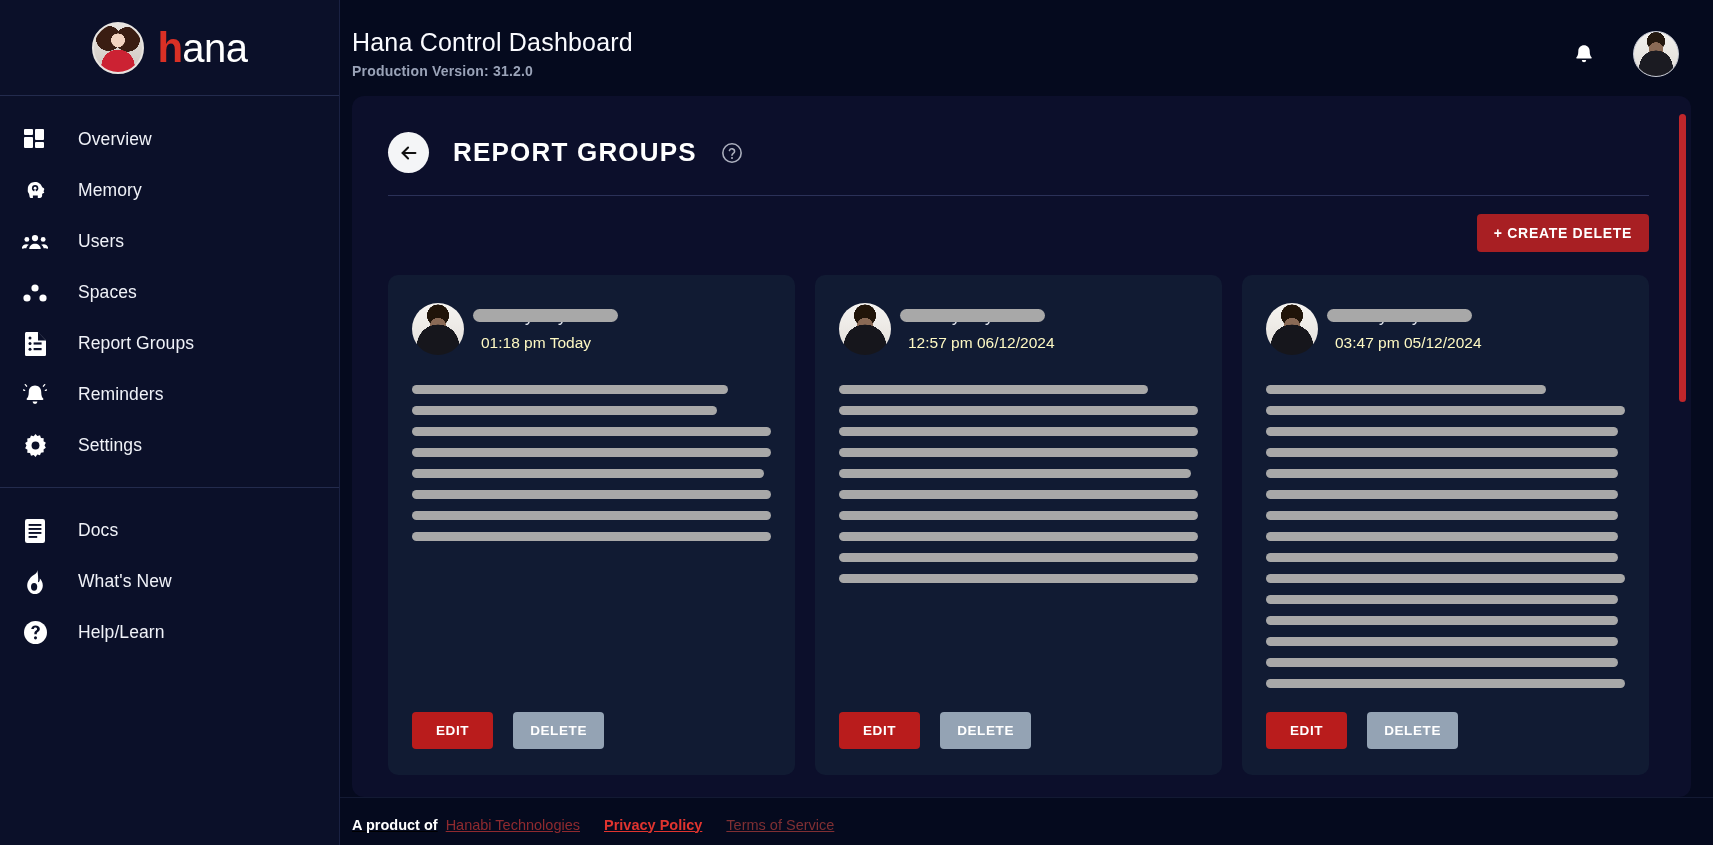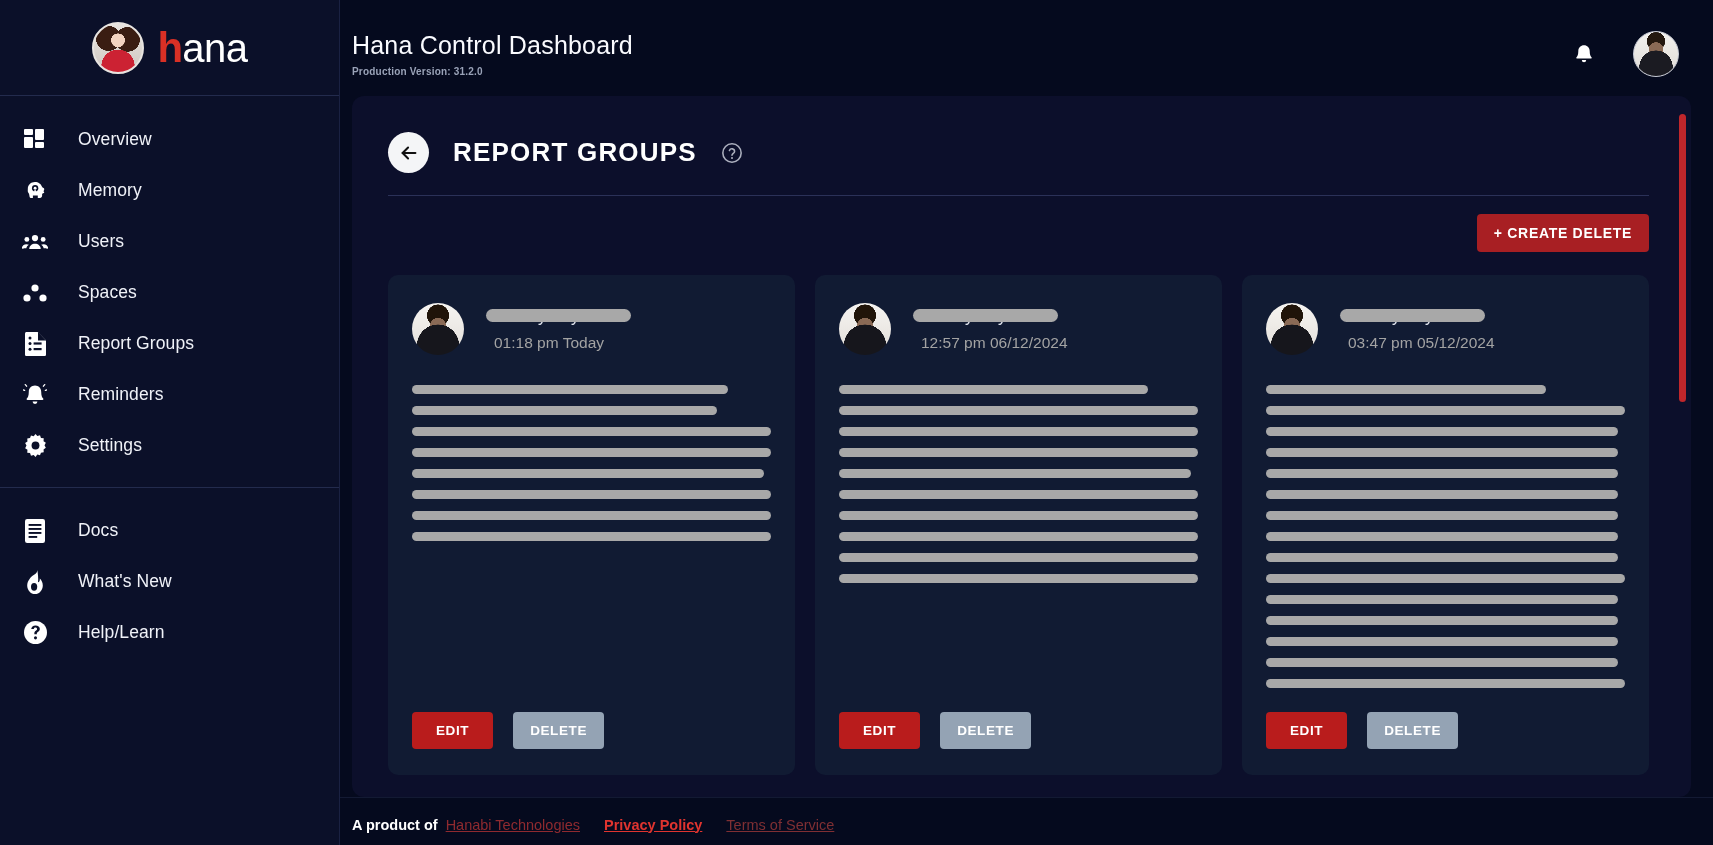--- a/index.html
+++ b/index.html
@@ -62,21 +62,21 @@
 
   
   .main { flex: 1 1 auto; display: flex; flex-direction: column; min-width: 0; background: #050a1e; }
   .topbar {
     height: 96px; flex: 0 0 96px;
     display: flex; align-items: center; justify-content: space-between;
     padding: 11px 34px 0 12px;
   }
   .topbar-titles { padding-left: 0; }
   .top-title { color: #fafbff; font-size: 25px; font-weight: 400; letter-spacing: .2px; }
-  .top-sub { color: #9aa3b8; font-size: 10px; font-weight: 700; margin-top: 6px; letter-spacing: .2px; }
+  .top-sub { color: #9aa3b8; font-size: 14px; font-weight: 700; margin-top: 6px; letter-spacing: .2px; }
   .topbar-right { display: flex; align-items: center; gap: 34px; }
   .bell-btn { width: 30px; height: 32px; display: flex; align-items: center; justify-content: center; cursor: pointer; }
   .top-avatar {
     width: 46px; height: 46px; border-radius: 50%;
     background:
       radial-gradient(circle at 50% 80%, #1b1b22 0 40%, transparent 40.5%),
       radial-gradient(circle at 50% 40%, #8a6a55 0 21%, transparent 21.5%),
       radial-gradient(circle at 50% 21%, #24180f 0 22%, transparent 22.5%),
       linear-gradient(#f3f1ee, #dedad6);
     border: 1px solid #c9ccd6; cursor: pointer; overflow: hidden;
@@ -136,32 +136,32 @@
   .card-head { display: flex; align-items: center; gap: 17px; flex: 0 0 auto; }
   .card-avatar {
     width: 52px; height: 52px; border-radius: 50%;
     background:
       radial-gradient(circle at 50% 82%, #16161c 0 42%, transparent 42.5%),
       radial-gradient(circle at 50% 44%, #8a6a55 0 20%, transparent 20.5%),
       radial-gradient(circle at 50% 24%, #201409 0 23%, transparent 23.5%),
       linear-gradient(#f6f4f1, #e2ded9);
     flex: 0 0 52px; overflow: hidden;
   }
-  .card-meta { min-width: 0; margin-left: 13px; }
+  .card-meta { min-width: 0; }
   .card-author {
     position: relative; display: inline-block;
     color: #dfe3ec; font-size: 16.5px; font-weight: 500;
     line-height: 18px; white-space: nowrap;
   }
   .card-author::after {
     content: ""; position: absolute;
     left: -8px; right: -14px; top: 2px; height: 13px;
     background: #a8a8a8; border-radius: 7px;
   }
-  .card-time { color: #a3a3a3; font-size: 15.5px; margin-top: 8px; }
+  .card-time { color: #fef9c3; font-size: 15.5px; margin-top: 8px; }
 
   .card-body { margin-top: 30px; flex: 1 1 auto; min-height: 0; overflow: hidden; position: relative; }
   .redline { height: 9px; background: #a8a8a8; border-radius: 5px; margin-bottom: 12px; }
 
   .card-actions {
     flex: 0 0 auto; display: flex; gap: 20px;
     padding: 16px 0 26px 0;
   }
   .btn-edit {
     background: #b91c1c; color: #fff; border: none; border-radius: 4px;
@@ -187,21 +187,21 @@
   .footer {
     flex: 0 0 auto; height: 48px;
     display: flex; align-items: center; gap: 24px;
     padding: 6px 0 0 12px;
     border-top: 1px solid #131a33;
   }
   .footer-text { color: #ffffff; font-size: 14.5px; font-weight: 700; }
   .footer-brand { color: #8f2a2f; font-size: 14.5px; font-weight: 400; text-decoration: underline; cursor: pointer; }
   .footer-link { color: #e0342f; font-size: 14.5px; font-weight: 700; text-decoration: underline; cursor: pointer; }
   .footer-link.muted { color: #7f2f33; font-weight: 400; }
-  .footer-left { display: flex; align-items: center; gap: 8px; }
+  .footer-left { display: flex; align-items: center; gap: 8px; text-decoration: underline; }
 </style>
 </head>
 <body>
 
 <div class="app">
 
   <aside class="sidebar">
 
     <div class="brand">
       <div class="brand-avatar"></div>

